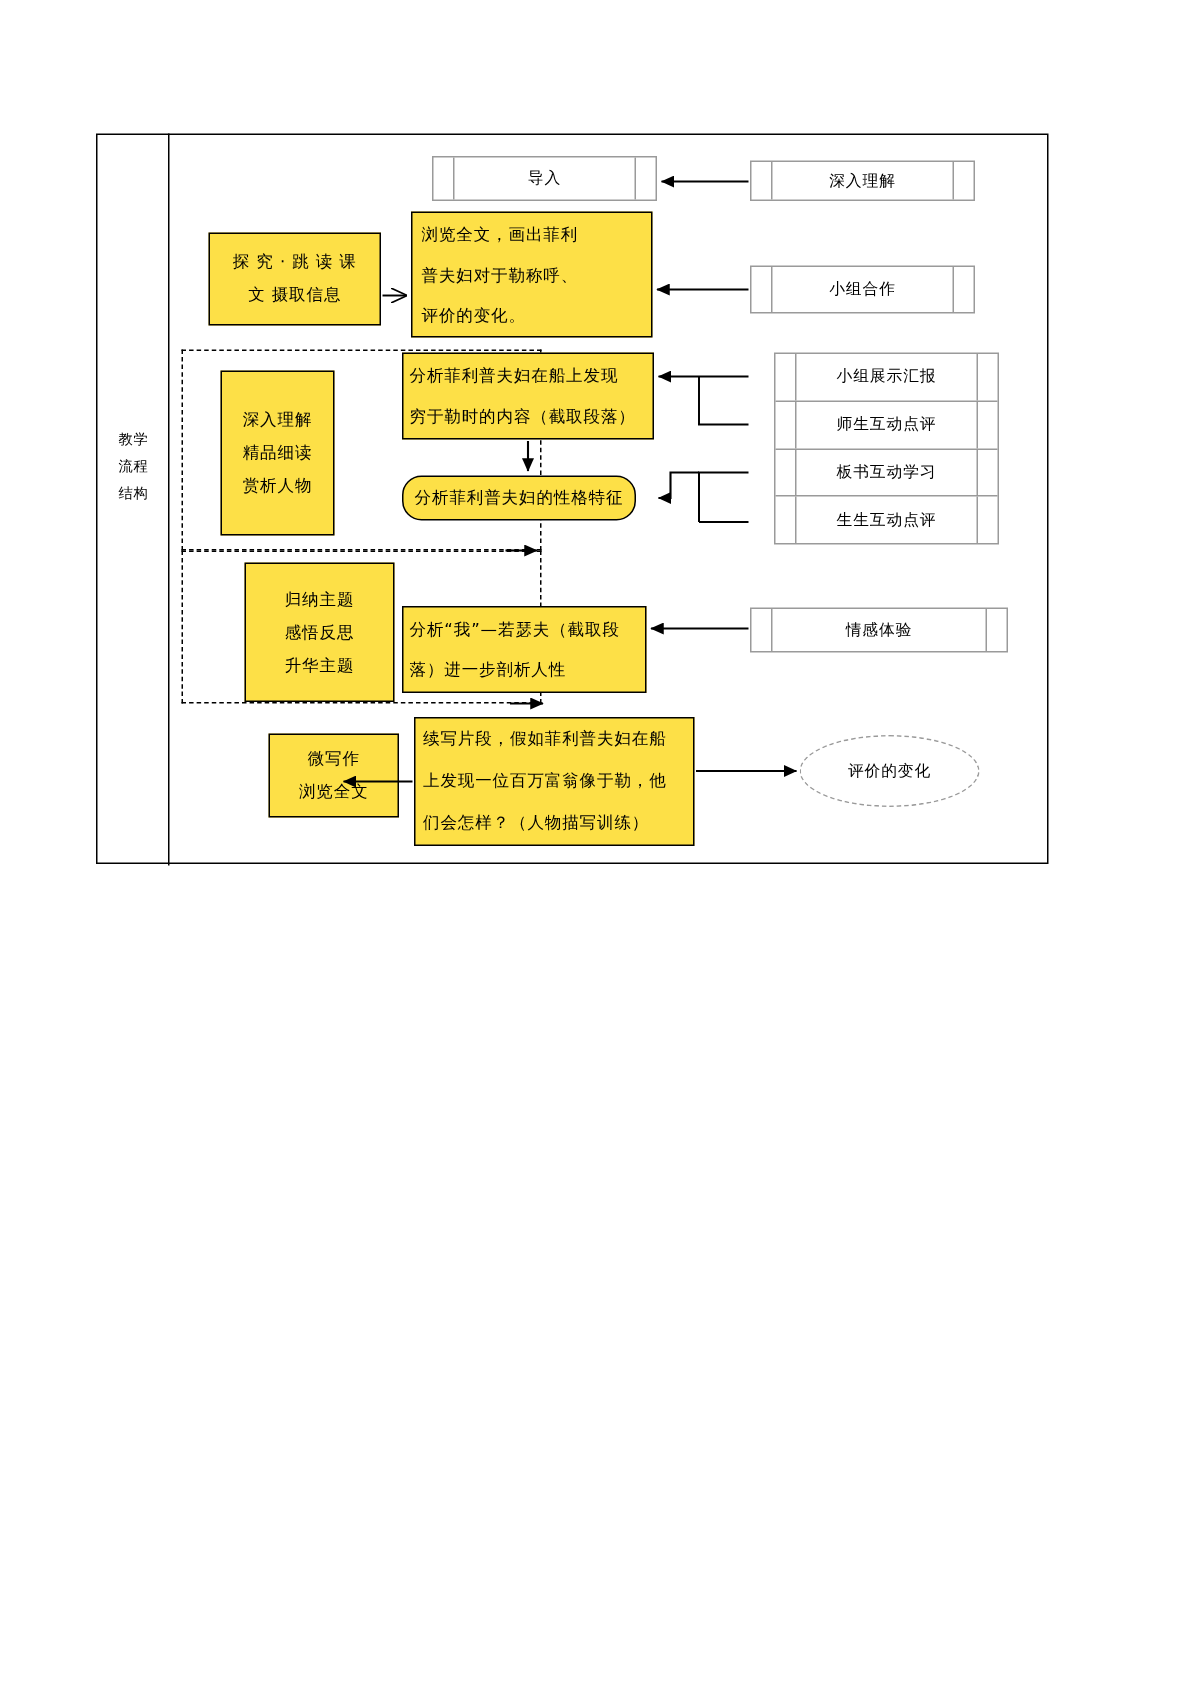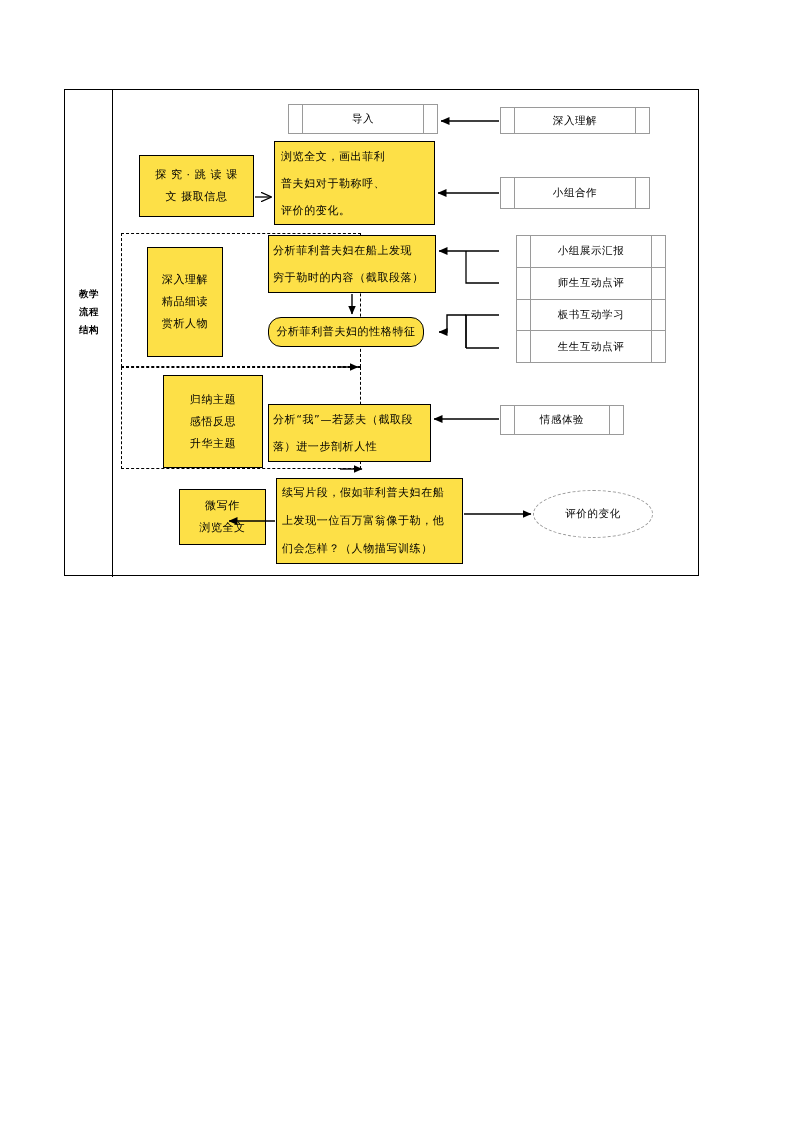--- a/index.html
+++ b/index.html
@@ -44,21 +44,21 @@
   .row-label {
     position: absolute;
     left: 66px;
     top: 285px;
     width: 46px;
     text-align: center;
     font-size: 9.5px;
     line-height: 18px;
     letter-spacing: 0.5px;
   }
-  .row-label span { display: block; font-weight: bold; }
+  .row-label span { display: block; }
 
   
   .box {
     position: absolute;
     box-sizing: border-box;
     border: 1.3px solid #000;
     background: #fde047;
     display: flex;
     flex-direction: column;
     align-items: center;
@@ -275,21 +275,21 @@
       <div class="cell-m">板书互动学习</div>
       <div class="cell-e"></div>
     </div>
     <div class="trow">
       <div class="cell-s"></div>
       <div class="cell-m">生生互动点评</div>
       <div class="cell-e"></div>
     </div>
   </div>
 
-  <div class="tbox" style="left:500px; top:405px; width:124px; height:30px;">
+  <div class="tbox" style="left:500px; top:405px; width:172px; height:30px;">
     <div class="cell-s"></div>
     <div class="cell-m">情感体验</div>
     <div class="cell-e"></div>
   </div>
 
   <div class="ellipse" style="left:533px; top:490px; width:120px; height:48px;">
     <span>评价的变化</span>
   </div>
 
   <svg class="overlay" viewBox="0 0 793 1123">

